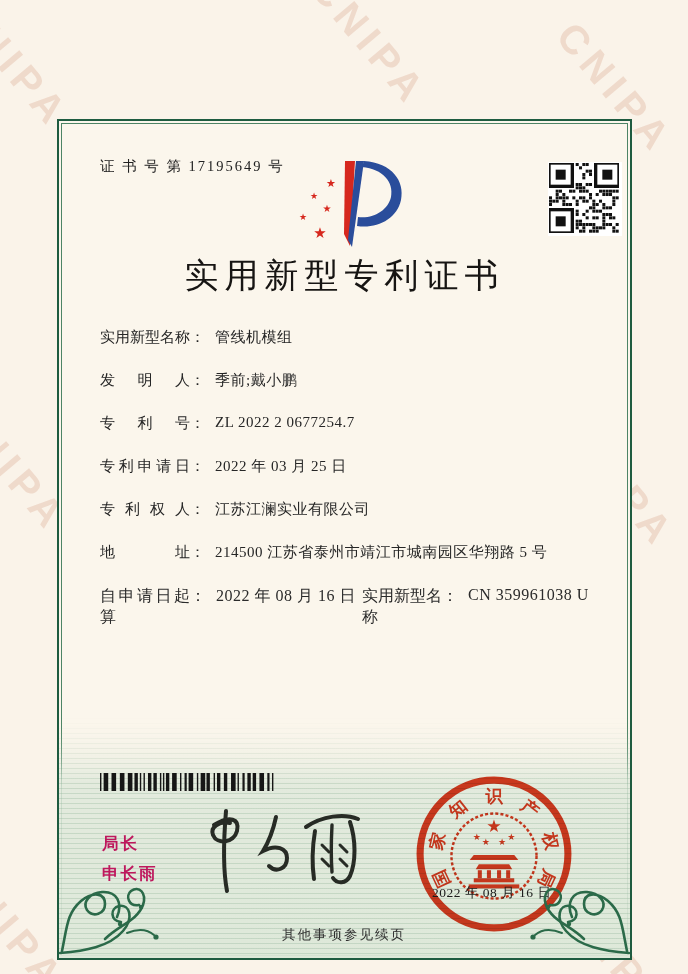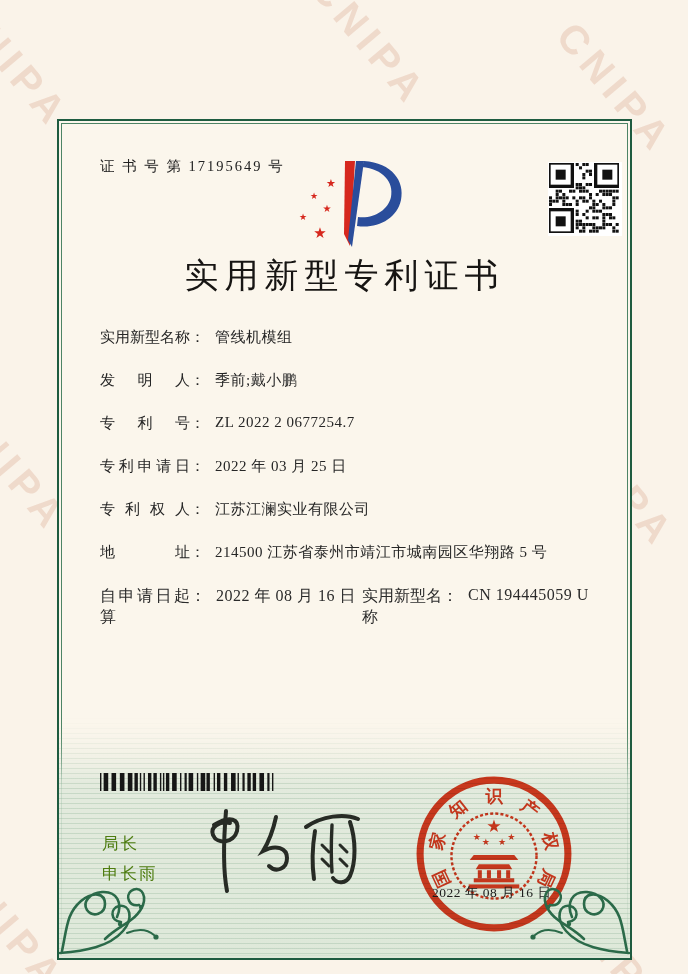--- a/index.html
+++ b/index.html
@@ -68,21 +68,21 @@
     text-align:justify;text-justify:inter-character;
   }
   .paras p{margin:0;text-indent:2em;}
 
   .barcode{position:absolute;left:41px;top:652px;width:178px;height:18px;}
   .barcode svg{display:block;}
 
   .officer{
     position:absolute;left:43px;top:707px;
     font-family:"Liberation Sans","DejaVu Sans",sans-serif;
-    font-size:16.5px;font-weight:400;color:#4d7c0f;letter-spacing:2px;line-height:30px;
+    font-size:16.5px;font-weight:700;color:#be185d;letter-spacing:2px;line-height:30px;
   }
   .sig{position:absolute;left:125px;top:682px;width:200px;height:100px;}
 
   .seal{position:absolute;left:354px;top:652px;width:162px;height:162px;mix-blend-mode:multiply;opacity:0.96;}
   .seal-date{
     position:absolute;left:373px;top:763px;font-size:13.5px;color:#1c1c1c;
     letter-spacing:0.5px;white-space:nowrap;
   }
 
   .corner{position:absolute;bottom:1px;width:105px;height:132px;}
@@ -303,21 +303,21 @@
       </div>
       <div class="grant-row">
         <span style="display:flex">
           <span class="flabel">自申请日起算</span>
             <span class="fcolon">：</span>
           <span class="fvalue">2022 年 08 月 16 日</span>
         </span>
         <span class="grant-no">
           <span class="flabel">实用新型名称</span>
             <span class="fcolon">：</span>
-          <span class="fvalue">CN 194445059 U</span>
+          <span class="fvalue">CN 359961038 U</span>
         </span>
       </div>
     </div>
 
     <div class="paras">
     </div>
 
     <div class="barcode">
       <svg width="178" height="18" viewBox="0 0 178 18" fill="#161616">
           <g id="barcode-bars">
@@ -424,13 +424,14 @@
         <path d="M48,114 C62,100 80,96 86,80 C90,68 82,60 74,66 C68,71 72,82 82,80"></path>
         <path d="M70,108 C80,104 90,104 97,110" stroke-width="2"></path>
         <circle cx="99" cy="112" r="2.6" fill="#2b6a49" stroke="none"></circle>
         <circle cx="63" cy="99" r="2.2" fill="#2b6a49" stroke="none"></circle>
         <circle cx="84" cy="82" r="2.2" fill="#2b6a49" stroke="none"></circle>
       </svg>
     </div>
 
   </div>
 
+  <div class="footer-note">其他事项参见续页</div>
 </div>
 
 </body></html>

